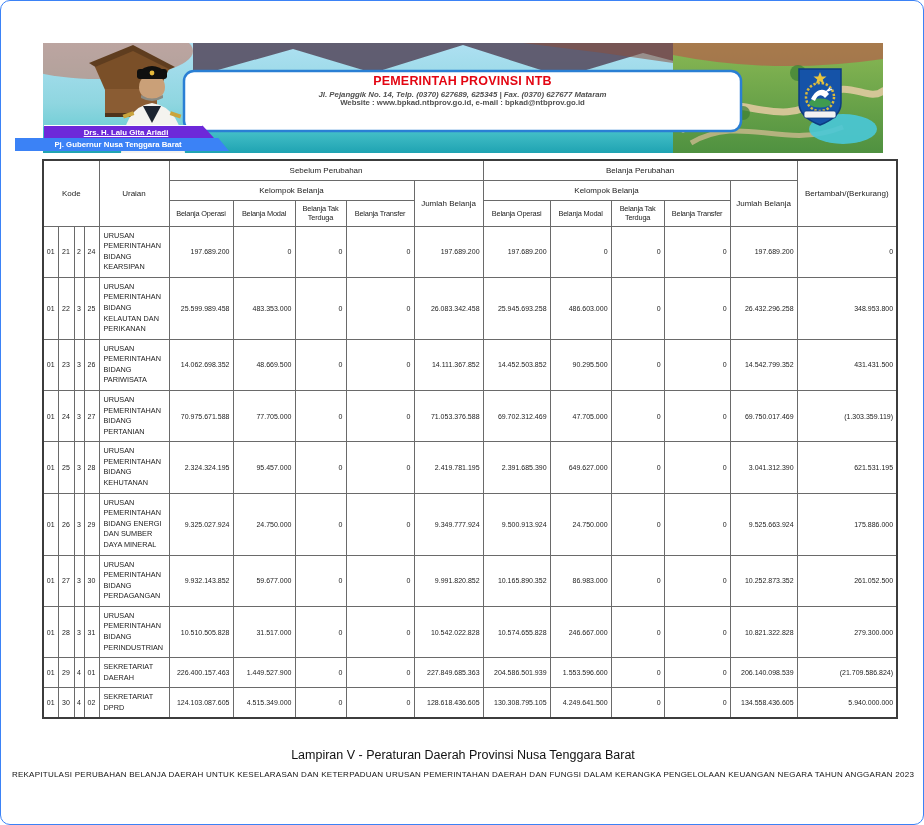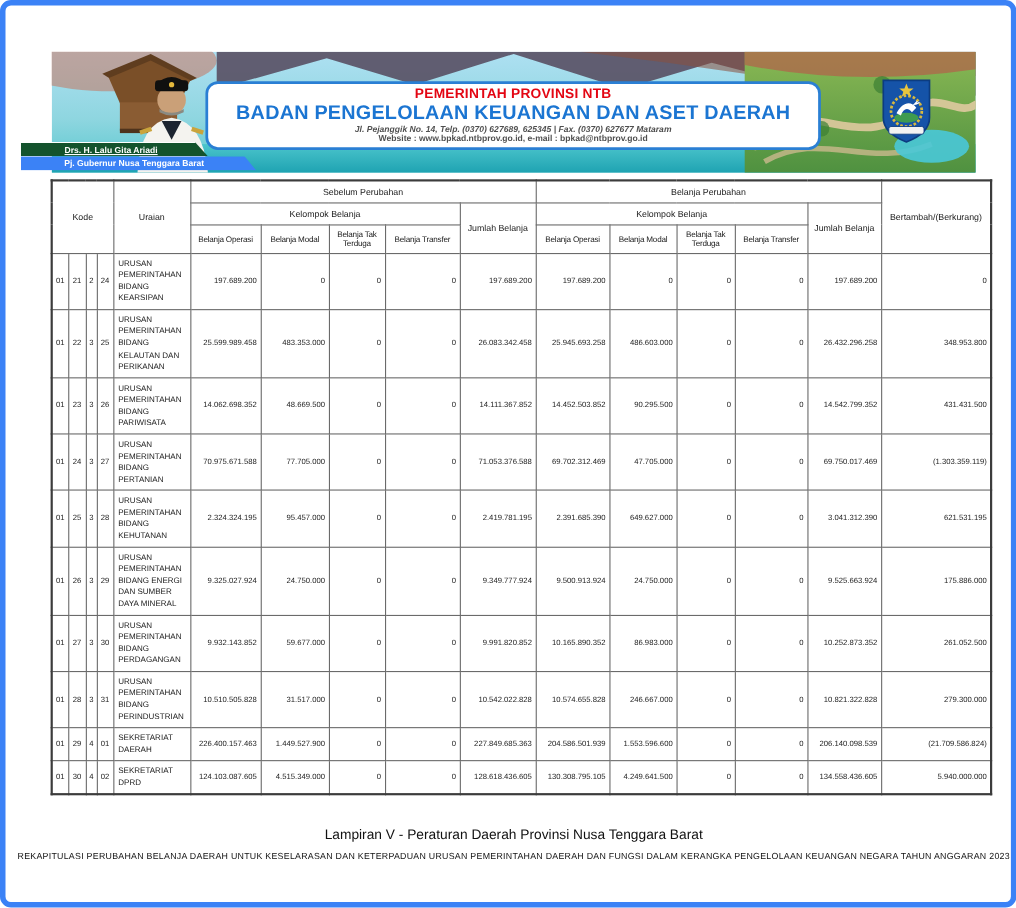--- a/index.html
+++ b/index.html
@@ -1,32 +1,32 @@
 <!DOCTYPE html>
 <html><head>
 <meta charset="utf-8">
 <style>
   * { margin:0; padding:0; box-sizing:border-box; }
   html,body { width:924px; height:825px; background:#ffffff; font-family:"Liberation Sans",sans-serif; }
   .page { position:absolute; left:0; top:0; width:924px; height:825px; background:#fff;
-          border:5px solid #3b82f6; border-radius:10px; overflow:hidden; }
+          border:1px solid #3b82f6; border-radius:10px; overflow:hidden; }
 
   
   .banner { position:absolute; left:42px; top:42px; width:840px; height:110px; }
   .banner svg { position:absolute; left:0; top:0; }
 
   .plate-text { position:absolute; left:183px; top:71px; width:557px; height:58px;
                 text-align:center; padding-top:3px; line-height:1.1; }
   .gov-line    { color:#e30613; font-weight:bold; font-size:12.5px; letter-spacing:.2px; }
   .agency-line { color:#1b75d2; font-weight:bold; font-size:18px; letter-spacing:.2px; line-height:1.05; }
   .addr-line   { color:#4f4f4f; font-weight:bold; font-size:7.8px; margin-top:2px;font-style:italic; }
   .web-line    { color:#4f4f4f; font-weight:bold; font-size:7.8px; }
 
   .ribbon { position:absolute; left:14px; top:124px; width:214px; }
-  .ribbon-line1 { width:170px; background:#14532d;
+  .ribbon-line1 { margin-left:29px; width:170px; background:#6d28d9;
                   clip-path:polygon(0 0,93% 0,100% 100%,0 100%);
                   border-top:1.5px solid #fff;
                   text-align:center; font-size:7.8px; font-weight:bold; color:#fff; padding:1.5px 8px 1.5px 2px; }
   .ribbon-line1 span { text-decoration:underline; }
   .ribbon-line2 { width:214px; background:#3b82f6;
                   clip-path:polygon(0 0,95% 0,100% 100%,0 100%);
                   text-align:center; font-size:7.8px; font-weight:bold; color:#fff; padding:1.5px 10px 2.5px 2px; }
 
   
   table.budget { position:absolute; left:41px; top:158px; width:854px;
@@ -106,21 +106,20 @@
         <path d="M-9,4 C-4,-6 4,-8 9,-1 L5,3 C1,-2 -3,0 -5,6 Z" fill="#ffffff"></path>
         <path d="M6,-3 L10,-7 M8,-4 L12,-6" stroke="#ffffff" stroke-width="1.2"></path>
         <rect x="-16" y="16" width="32" height="7" rx="2" fill="#f2f2f2" stroke="#0c3c80" stroke-width="0.8"></rect>
       </g>
       <rect x="141" y="28" width="557" height="60" rx="10" fill="#ffffff" stroke="#2a7fd4" stroke-width="2.5"></rect>
     </svg>
   </div>
 
   <div class="plate-text">
     <div class="gov-line">PEMERINTAH PROVINSI NTB</div>
-    <div class="agency-line">BADAN PENGELOLAAN KEUANGAN DAN ASET DAERAH</div>
     <div class="addr-line">Jl. Pejanggik No. 14, Telp. (0370) 627689, 625345 | Fax. (0370) 627677 Mataram</div>
     <div class="web-line">Website : www.bpkad.ntbprov.go.id, e-mail : bpkad@ntbprov.go.id</div>
   </div>
 
   <div class="ribbon">
     <div class="ribbon-line1">
       <span>Drs. H. Lalu Gita Ariadi</span>
     </div>
     <div class="ribbon-line2">Pj. Gubernur Nusa Tenggara Barat</div>
   </div>

